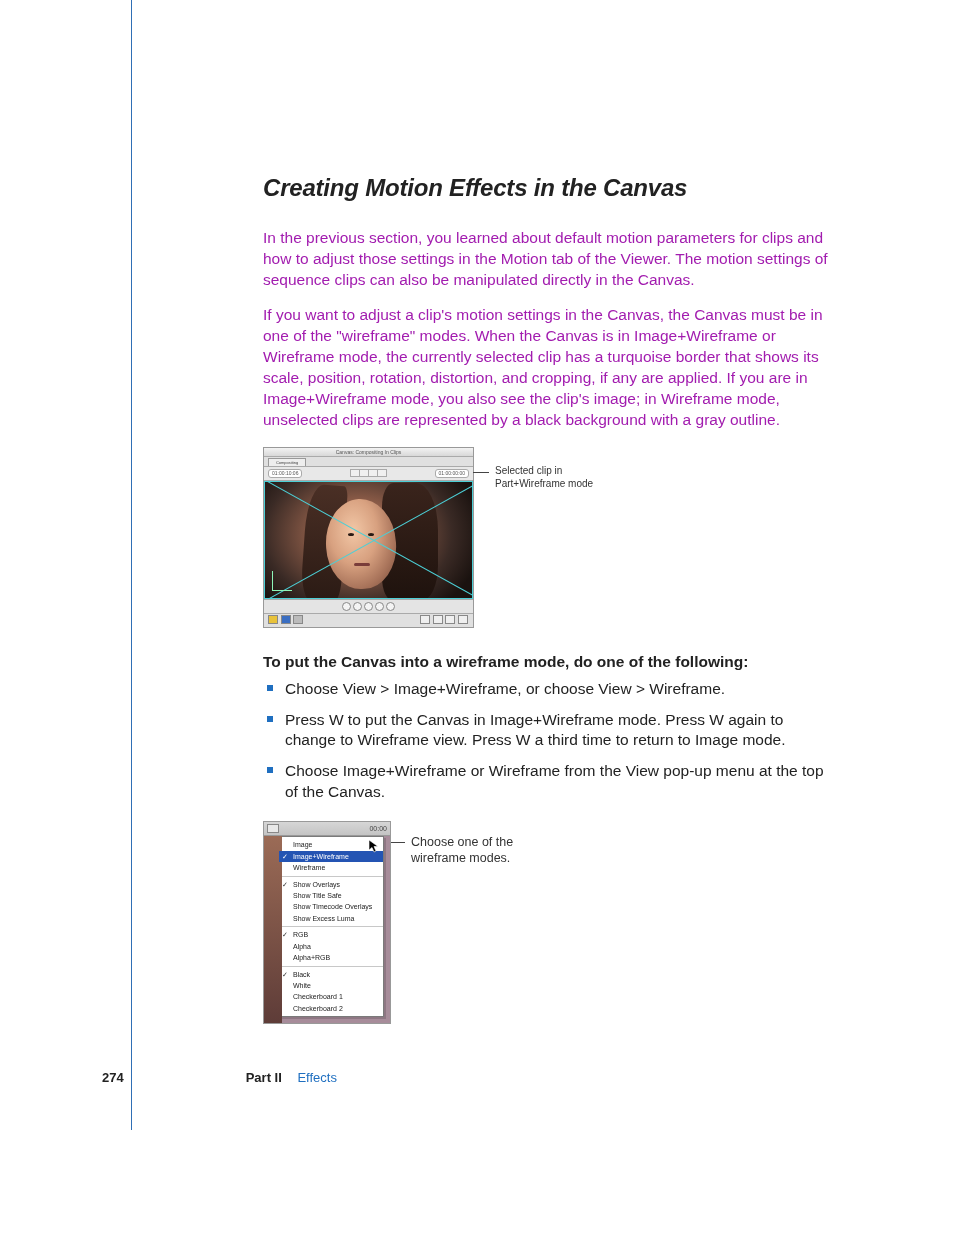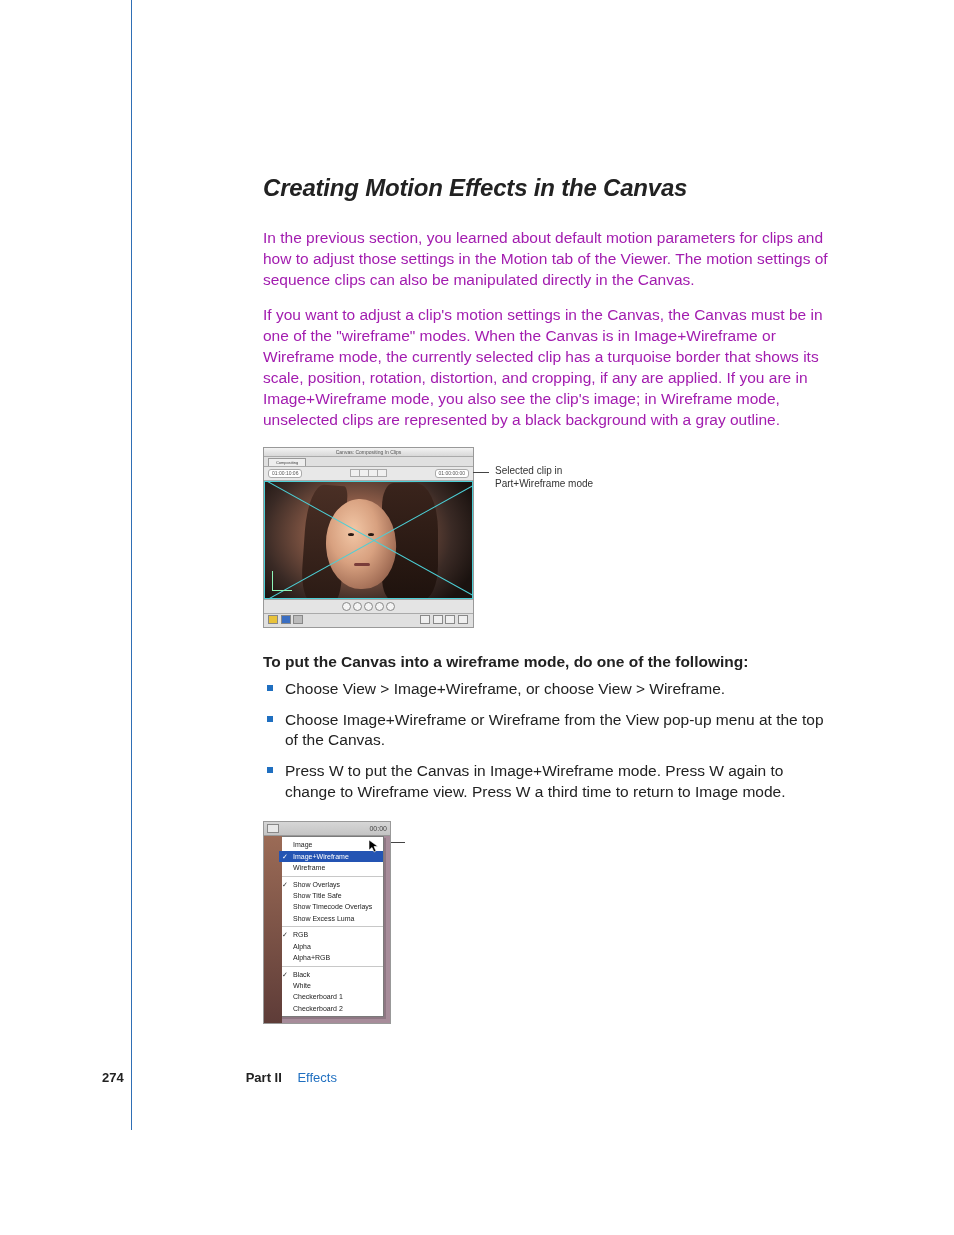--- a/index.html
+++ b/index.html
@@ -235,22 +235,22 @@
     <div class="callout-line"></div>
     <div class="callout-text">
       <span>Selected clip in</span><br>
       <span>Part+Wireframe mode</span>
     </div>
   </div>
 
   <p class="bold-line">To put the Canvas into a wireframe mode, do one of the following:</p>
   <ul class="sq">
     <li>Choose View &gt; Image+Wireframe, or choose View &gt; Wireframe.</li>
+    <li>Press W to put the Canvas in Image+Wireframe mode. Press W again to change to Wireframe view. Press W a third time to return to Image mode.</li>
     <li>Choose Image+Wireframe or Wireframe from the View pop-up menu at the top of the Canvas.</li>
-    <li>Press W to put the Canvas in Image+Wireframe mode. Press W again to change to Wireframe view. Press W a third time to return to Image mode.</li>
   </ul>
 
   <div class="figure-row" style="margin-top:18px;">
     <div class="menu-shot">
       <div class="blurface"></div>
       <div class="topstrip">
         <span class="field-icon"></span>
         <span class="tc">00:00</span>
       </div>
       <div class="menu-panel" id="menu-panel">
@@ -310,20 +310,24 @@
             </div>
           </div>
         </div>
       <div class="cursor">
         <svg viewBox="0 0 12 14">
             <path d="M1 1 L1 11 L4 8.5 L6 13 L8 12 L6 7.5 L10 7.5 Z" fill="#000" stroke="#fff" stroke-width="0.6"></path>
           </svg>
       </div>
     </div>
     <div class="callout2-line"></div>
+    <div class="callout2-text">
+      <span>Choose one of the</span><br>
+      <span>wireframe modes.</span>
+    </div>
   </div>
 
 </div>
 
 <div class="footer">
   <span class="pg">274</span>
   <span class="part">
     <b>Part II</b>
     <span class="eff">Effects</span>
   </span>

